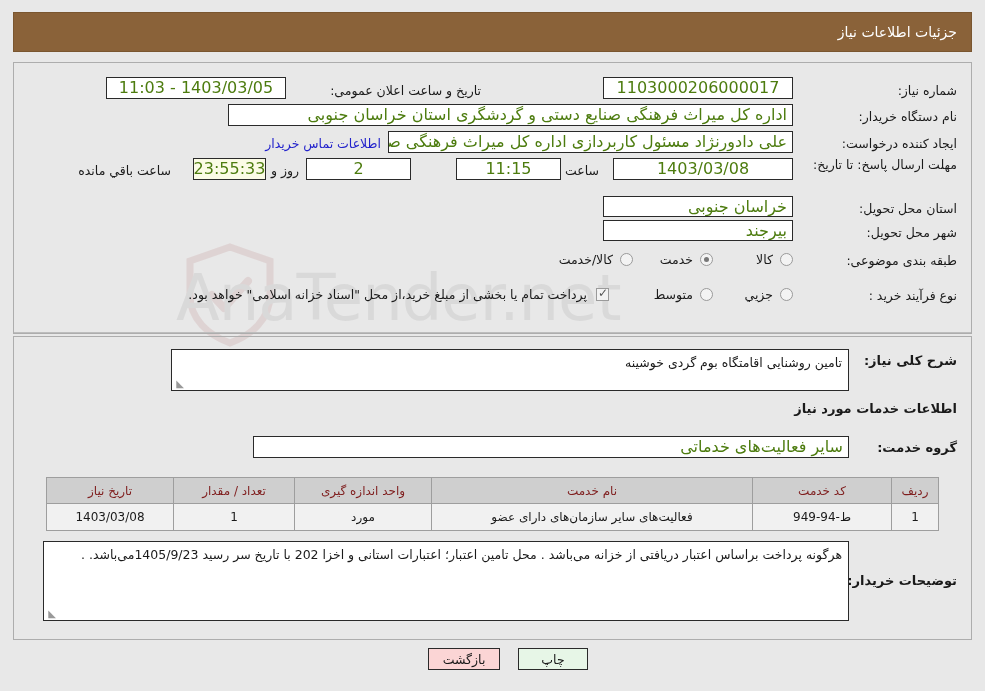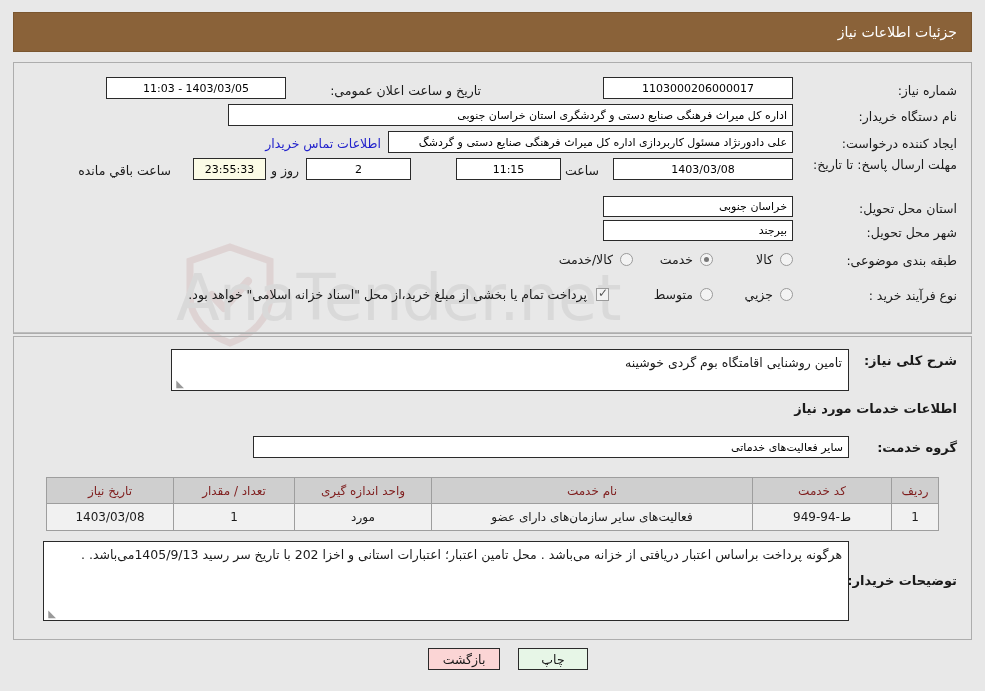--- a/index.html
+++ b/index.html
@@ -79,23 +79,23 @@
     text-align: right;
     white-space: nowrap;
     font-size: 12.5px;
     color: #1a1a1a;
   }
   .fld {
     position: absolute;
     background: #ffffff;
     border: 1px solid #2a2a2a;
     box-sizing: border-box;
-    font-size: 11px;
+    font-size: 16px;
     line-height: 1;
-    color: #000000;
+    color: #4d7c0f;
     display: flex;
     align-items: center;
     justify-content: center;
     padding: 4px 5px;
     overflow: hidden;
     white-space: nowrap;
   }
   .fld.rt { justify-content: flex-start; }
   .fld.num { direction: ltr; }
   .fld.cream { background: #fbfbe6; }
@@ -305,21 +305,21 @@
     <span class="grip">◣</span>
   </div>
 
   <div class="sect-title" style="right:14px; top:64px;">اطلاعات خدمات مورد نیاز</div>
 
   <div class="sect-title" style="right:14px; top:103px;">گروه خدمت:</div>
   <div class="fld rt" style="right:122px; top:99px; width:596px; height:22px;">سایر فعالیت‌های خدماتی</div>
 
   <div class="sect-title" style="right:14px; top:236px;">توضیحات خریدار:</div>
   <div class="ta" style="right:122px; top:204px; width:806px; height:80px;">
-    <span>هرگونه پرداخت براساس اعتبار دریافتی از خزانه می‌باشد . محل تامین اعتبار؛ اعتبارات استانی و اخزا 202  با تاریخ سر رسید 1405/9/13می‌باشد. .</span>
+    <span>هرگونه پرداخت براساس اعتبار دریافتی از خزانه می‌باشد . محل تامین اعتبار؛ اعتبارات استانی و اخزا 202  با تاریخ سر رسید 1405/9/23می‌باشد. .</span>
     <span class="grip">◣</span>
   </div>
 </div>
 
 <table class="grid">
   <thead>
     <tr>
       <th style="width:38px;">ردیف</th>
       <th style="width:130px;">کد خدمت</th>
       <th>نام خدمت</th>

